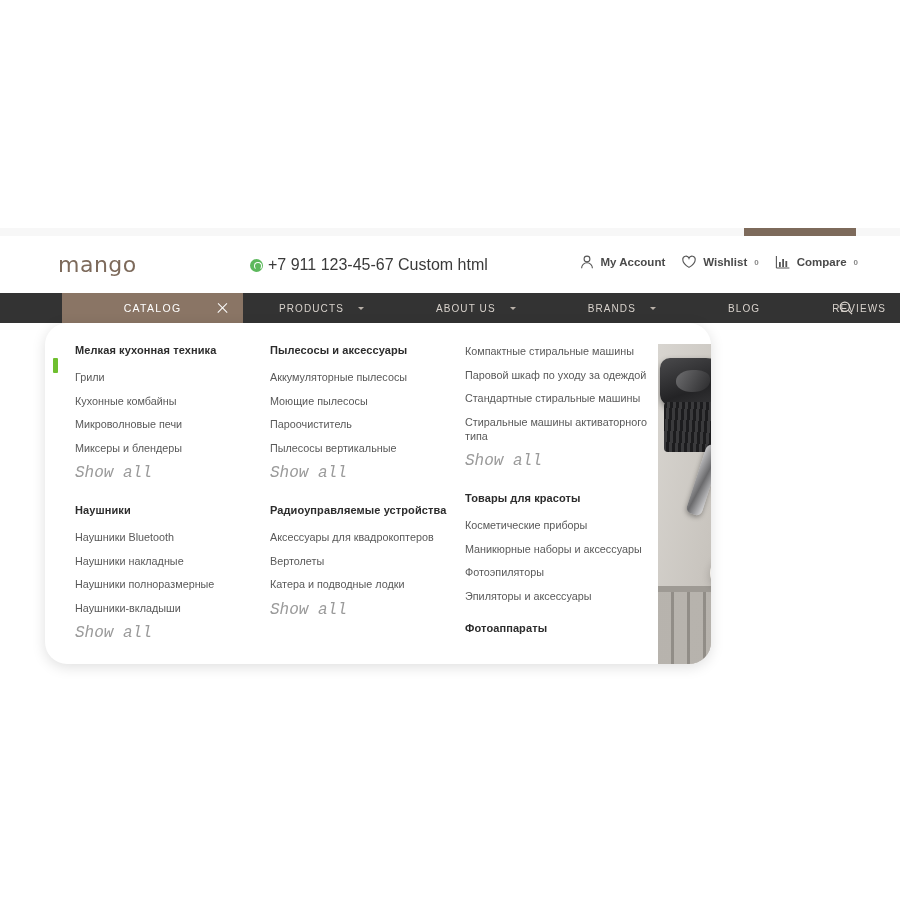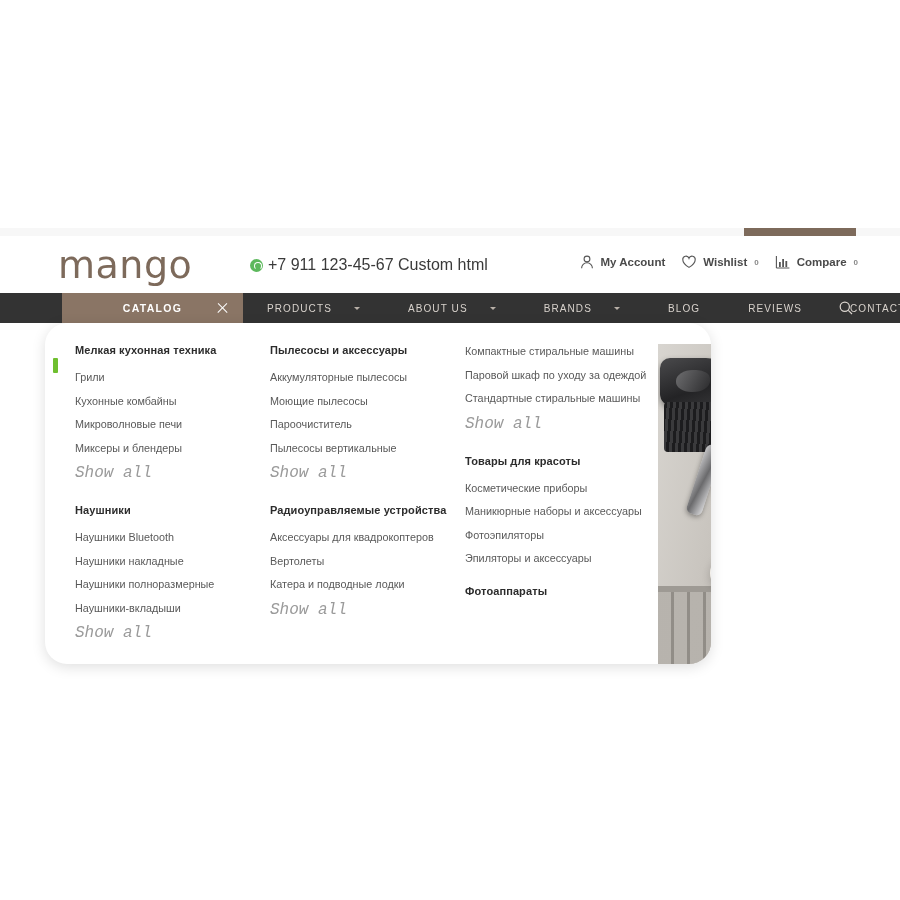--- a/index.html
+++ b/index.html
@@ -28,21 +28,21 @@
   }
 
   
   .header {
     position: absolute; left: 0; top: 236px;
     width: 900px; height: 57px;
     background: #ffffff;
   }
   .logo {
     position: absolute; left: 58px; top: 248px;
-    font-size: 38px;
+    font-size: 22px;
     letter-spacing: 0.5px;
     color: #7d6a5b;
     font-weight: 400;
     font-family: "DejaVu Sans", sans-serif;
     line-height: 34px;
   }
 
   .phone {
     position: absolute; left: 250px; top: 256px;
     display: flex; align-items: center; gap: 5px;
@@ -81,21 +81,21 @@
     background: #333333;
   }
   .catalog-btn {
     position: absolute; left: 62px; top: 293px;
     width: 181px; height: 30px;
     background: #8a7565;
     display: flex; align-items: center; justify-content: center;
     cursor: pointer;
   }
   .catalog-label {
-    color: #ffffff; font-size: 10.5px; font-weight: bold;
+    color: #ffffff; font-size: 10.5px; font-weight: normal;
     letter-spacing: 1.3px;
   }
   .catalog-x {
     position: absolute; right: 14px; top: 50%;
     transform: translateY(-50%);
     width: 13px; height: 13px;
     cursor: pointer;
   }
   .catalog-x::before, .catalog-x::after {
     content: ""; position: absolute; left: 0; top: 6px;
@@ -104,22 +104,22 @@
   .catalog-x::before { transform: rotate(45deg); }
   .catalog-x::after  { transform: rotate(-45deg); }
 
   .navmenu {
     position: absolute; left: 243px; top: 293px;
     height: 30px;
     display: flex; align-items: center;
   }
   .navitem {
     color: #d8d2cc; font-size: 10px; letter-spacing: 1.1px;
-    padding: 0 24px; cursor: pointer; white-space: nowrap;
-    display: flex; align-items: center; gap: 22px;
+    padding: 0 36px; cursor: pointer; white-space: nowrap;
+    display: flex; align-items: center; gap: 14px;
   }
   .navitem .caret {
     width: 0; height: 0;
     border-left: 3px solid transparent;
     border-right: 3px solid transparent;
     border-top: 3.5px solid #b8b0a8;
     display: inline-block;
   }
   .nav-search {
     position: absolute; left: 838px; top: 300px;
@@ -426,20 +426,21 @@
           <div class="cat-link">Катера и подводные лодки</div>
           <div class="show-all">Show all</div>
         </div>
       </div>
 
       <div class="col">
         <div class="group">
           <div class="cat-link">Компактные стиральные машины</div>
           <div class="cat-link">Паровой шкаф по уходу за одеждой</div>
           <div class="cat-link">Стандартные стиральные машины</div>
+          <div class="cat-link">Стиральные машины активаторного типа</div>
           <div class="show-all">Show all</div>
         </div>
         <div class="group">
           <div class="cat-title">Товары для красоты</div>
           <div class="cat-link">Косметические приборы</div>
           <div class="cat-link">Маникюрные наборы и аксессуары</div>
           <div class="cat-link">Фотоэпиляторы</div>
           <div class="cat-link">Эпиляторы и аксессуары</div>
           <div style="height:10px"></div>
         </div>

